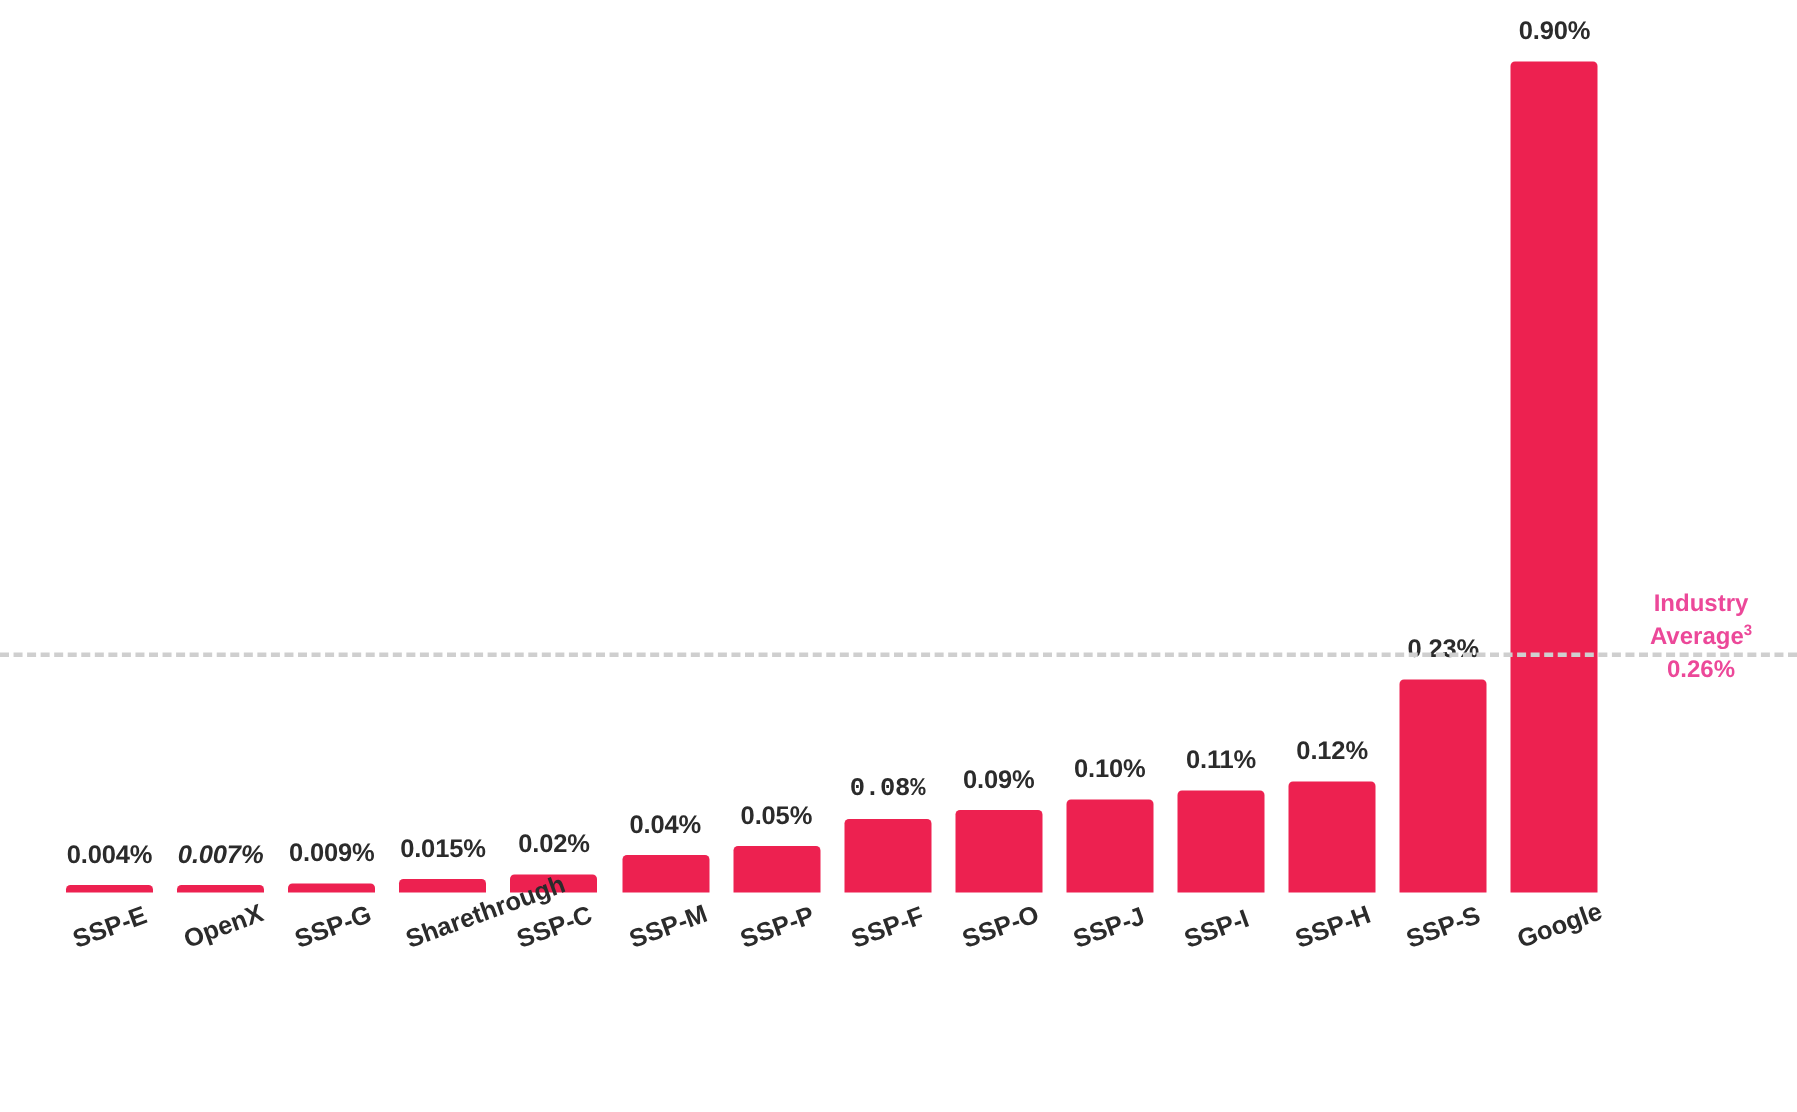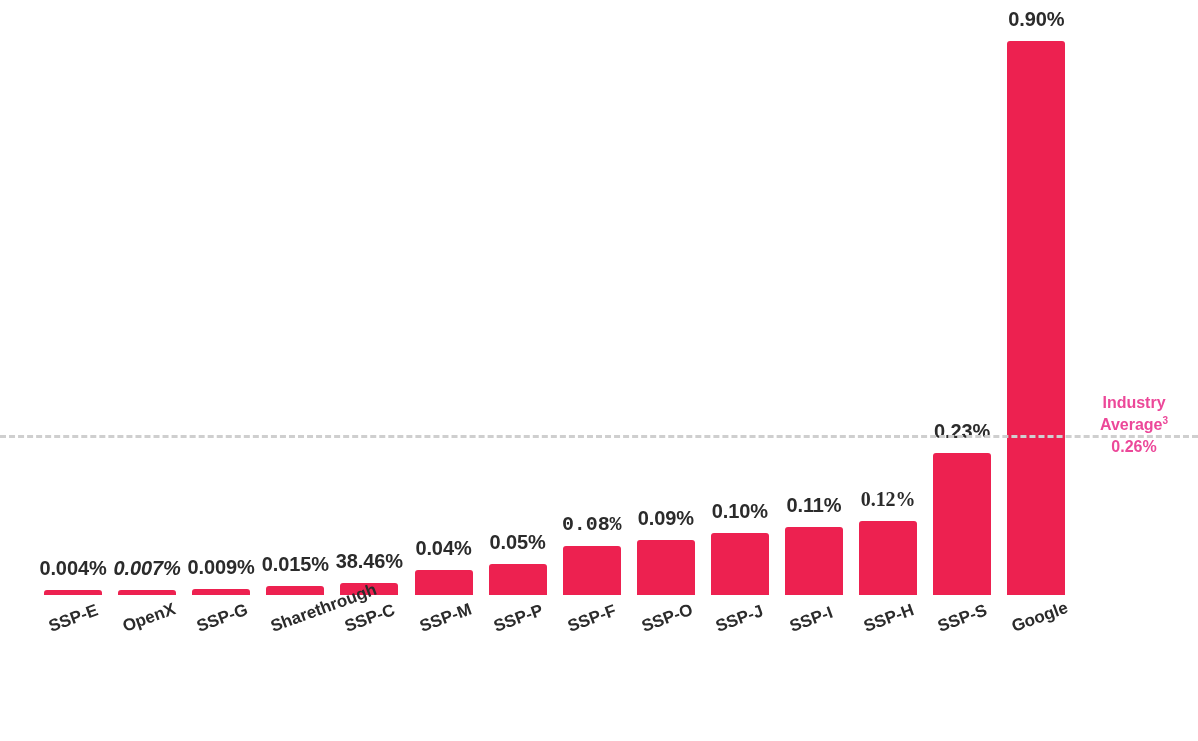--- a/index.html
+++ b/index.html
@@ -44,21 +44,21 @@
     width: 100%;
     background: #ED2150;
     border-radius: 3px 3px 0 0;
   }
 
   .bar-value {
     position: absolute;
     left: 50%;
     transform: translateX(-50%);
     white-space: nowrap;
-    font-size: 20px;
+    font-size: 17px;
     font-weight: 700;
     color: #2b2b2b;
     letter-spacing: -0.1px;
   }
 
   
   .avg-line {
     position: absolute;
     left: 0;
     width: 1198px;
@@ -133,21 +133,21 @@
         <div class="bar-group" style="left: 192.2px; width: 58px; height: 595px; bottom: 5px;">
           <div class="bar" style="height: 5.5395px; background: rgb(237, 33, 80);"></div>
           <div class="bar-value" style="bottom: 15.5395px;">0.009%</div>
         </div>
         <div class="bar-group" style="left: 266.3px; width: 58px; height: 595px; bottom: 5px;">
           <div class="bar" style="height: 9.2325px; background: rgb(237, 33, 80);"></div>
           <div class="bar-value" style="bottom: 19.2325px;">0.015%</div>
         </div>
         <div class="bar-group" style="left: 340.4px; width: 58px; height: 595px; bottom: 5px;">
           <div class="bar" style="height: 12.31px; background: rgb(237, 33, 80);"></div>
-          <div class="bar-value" style="bottom: 22.31px;">38.46%</div>
+          <div class="bar-value" style="bottom: 22.31px;">0.02%</div>
         </div>
         <div class="bar-group" style="left: 414.5px; width: 58px; height: 595px; bottom: 5px;">
           <div class="bar" style="height: 24.62px; background: rgb(237, 33, 80);"></div>
           <div class="bar-value" style="bottom: 34.62px;">0.04%</div>
         </div>
         <div class="bar-group" style="left: 488.6px; width: 58px; height: 595px; bottom: 5px;">
           <div class="bar" style="height: 30.775px; background: rgb(237, 33, 80);"></div>
           <div class="bar-value" style="bottom: 40.775px;">0.05%</div>
         </div>
         <div class="bar-group" style="left: 562.7px; width: 58px; height: 595px; bottom: 5px; font-family: Liberation Mono, monospace;">
@@ -159,21 +159,21 @@
           <div class="bar-value" style="bottom: 65.395px;">0.09%</div>
         </div>
         <div class="bar-group" style="left: 710.9px; width: 58px; height: 595px; bottom: 5px;">
           <div class="bar" style="height: 61.55px; background: rgb(237, 33, 80);"></div>
           <div class="bar-value" style="bottom: 71.55px;">0.10%</div>
         </div>
         <div class="bar-group" style="left: 785px; width: 58px; height: 430px; bottom: 5px;">
           <div class="bar" style="height: 67.705px; background: rgb(237, 33, 80);"></div>
           <div class="bar-value" style="bottom: 77.705px;">0.11%</div>
         </div>
-        <div class="bar-group" style="left: 859.1px; width: 58px; height: 595px; bottom: 5px; font-family: Liberation Serif, serif;">
+        <div class="bar-group" style="left: 859.1px; width: 58px; height: 595px; bottom: 5px;">
           <div class="bar" style="height: 73.86px; background: rgb(237, 33, 80);"></div>
           <div class="bar-value" style="bottom: 83.86px;">0.12%</div>
         </div>
         <div class="bar-group" style="left: 933.2px; width: 58px; height: 595px; bottom: 5px;">
           <div class="bar" style="height: 141.565px; background: rgb(237, 33, 80);"></div>
           <div class="bar-value" style="bottom: 151.565px;">0.23%</div>
         </div>
         <div class="bar-group" style="left: 1007.3px; width: 58px; height: 595px; bottom: 5px;">
           <div class="bar" style="height: 553.95px; background: rgb(237, 33, 80);"></div>
           <div class="bar-value" style="bottom: 563.95px;">0.90%</div>

